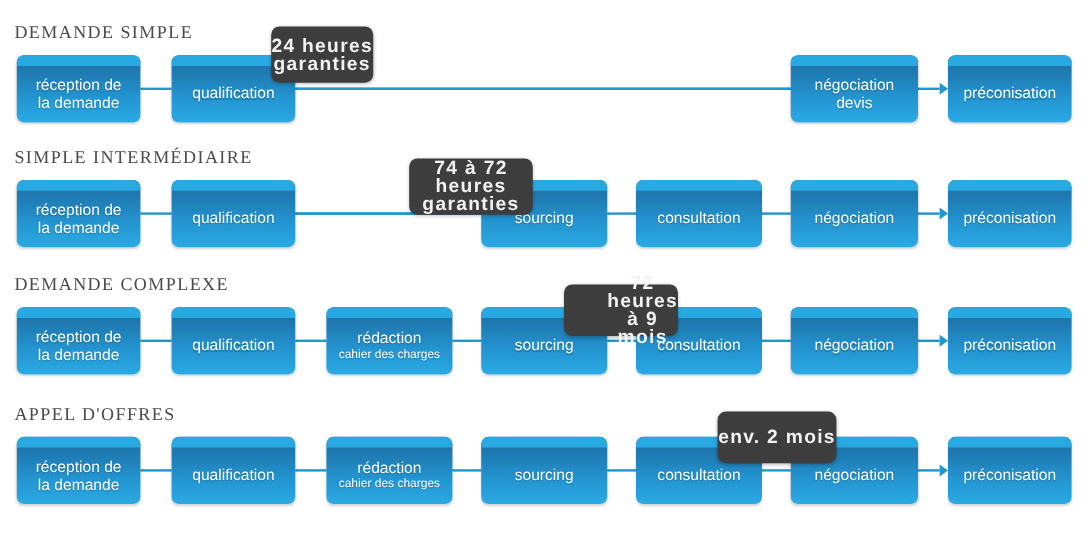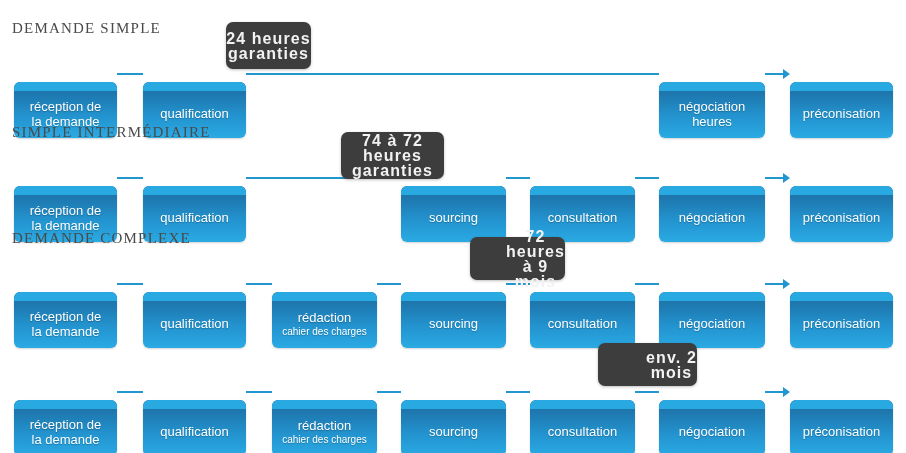--- a/index.html
+++ b/index.html
@@ -54,21 +54,20 @@
   .node {
     position: absolute;
     top: 0;
     border-radius: 6px;
     overflow: hidden;
     background: linear-gradient(to bottom, #1c6c9e 0%, #1f7cb4 28%, #2394d0 62%, #2aaae3 100%);
     box-shadow: 0 1px 2px rgba(0,0,0,0.18);
     display: flex;
     align-items: center;
     justify-content: center;
-    margin-top: 36px;
   }
   .node .cap {
     position: absolute;
     left: 0; top: 0;
     width: 100%;
     height: 9px;
     background: #28a9e2;
     border-radius: 6px 6px 0 0;
   }
   .node .label {
@@ -145,21 +144,21 @@
       <div class="node" style="left: 14px; top: 26px; width: 103px; height: 56px;">
         <div class="cap"></div>
         <div class="label"><span>réception de</span><span style="display: block;">la demande</span></div>
       </div>
       <div class="node" style="left: 143px; top: 26px; width: 103px; height: 56px;">
         <div class="cap"></div>
         <div class="label"><span>qualification</span></div>
       </div>
       <div class="node" style="left: 659px; top: 26px; width: 106px; height: 56px;">
         <div class="cap"></div>
-        <div class="label"><span>négociation</span><span style="display: block;">heures</span></div>
+        <div class="label"><span>négociation</span><span style="display: block;">devis</span></div>
       </div>
       <div class="node" style="left: 790px; top: 26px; width: 103px; height: 56px;">
         <div class="cap"></div>
         <div class="label"><span>préconisation</span></div>
       </div>
     </div>
     <div class="row" style="top: 124px; height: 82px;">
       <div class="row-title">SIMPLE INTERMÉDIAIRE</div>
       <div class="connector" style="left: 117px; top: 53px; width: 26px;"></div>
       <div class="connector" style="left: 246px; top: 53px; width: 155px;"></div>
@@ -229,20 +228,21 @@
       <div class="node" style="left: 659px; top: 26px; width: 106px; height: 56px;">
         <div class="cap"></div>
         <div class="label"><span>négociation</span></div>
       </div>
       <div class="node" style="left: 790px; top: 26px; width: 103px; height: 56px;">
         <div class="cap"></div>
         <div class="label"><span>préconisation</span></div>
       </div>
     </div>
     <div class="row" style="top: 338px; height: 82px;">
+      <div class="row-title">APPEL D'OFFRES</div>
       <div class="connector" style="left: 117px; top: 53px; width: 26px;"></div>
       <div class="connector" style="left: 246px; top: 53px; width: 26px;"></div>
       <div class="connector" style="left: 377px; top: 53px; width: 24px;"></div>
       <div class="connector" style="left: 506px; top: 53px; width: 24px;"></div>
       <div class="connector" style="left: 635px; top: 53px; width: 24px;"></div>
       <div class="arrow" style="left: 765px; top: 49px; width: 25px;">
         <div class="stem"></div>
         <div class="head"></div>
       </div>
       <div class="node" style="left: 14px; top: 26px; width: 103px; height: 56px;">
@@ -286,17 +286,17 @@
         <span>garanties</span>
       </div>
     </div>
     <div class="badge" style="left: 470px; top: 237px; width: 95px; height: 43px;">
       <div style="width: 100%; padding-left: 36px;">
         <span>72 heures</span>
         <span>à 9 mois</span>
       </div>
     </div>
     <div class="badge" style="left: 598px; top: 343px; width: 99px; height: 43px;">
-      <div style="width: 100%; padding-left: 48px;">
+      <div style="width: 100%;">
         <span>env. 2 mois</span>
       </div>
     </div>
   </div>
 
 </body></html>

